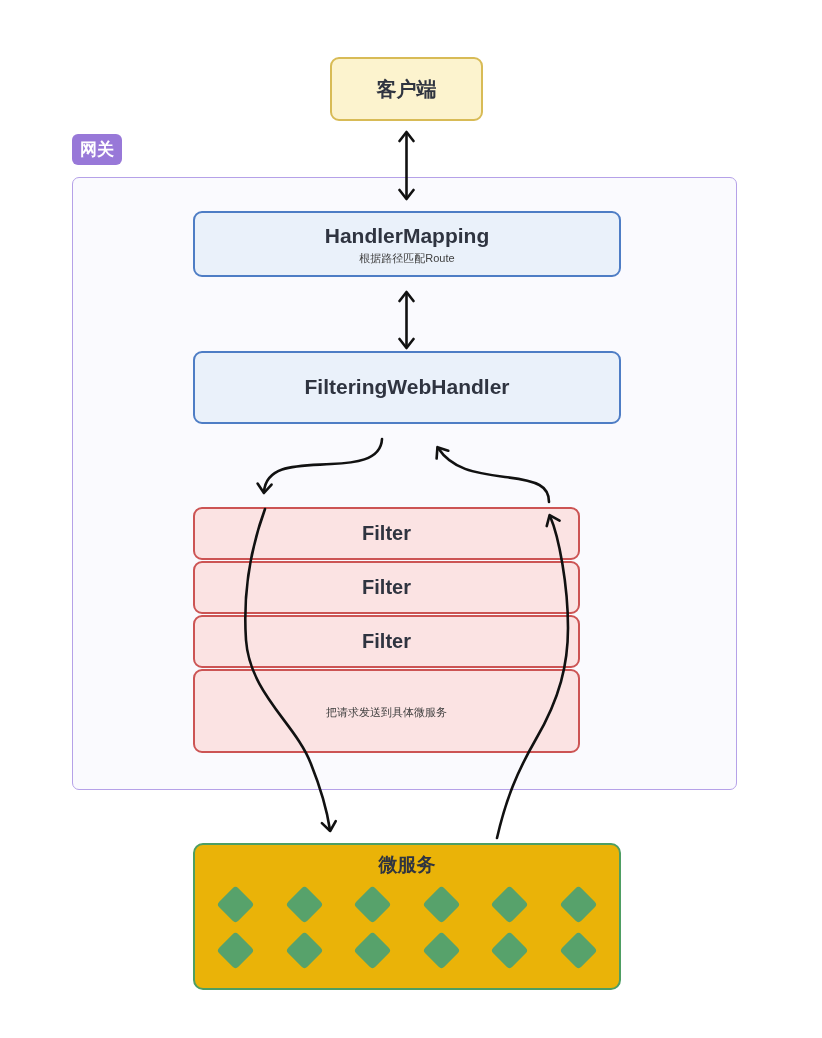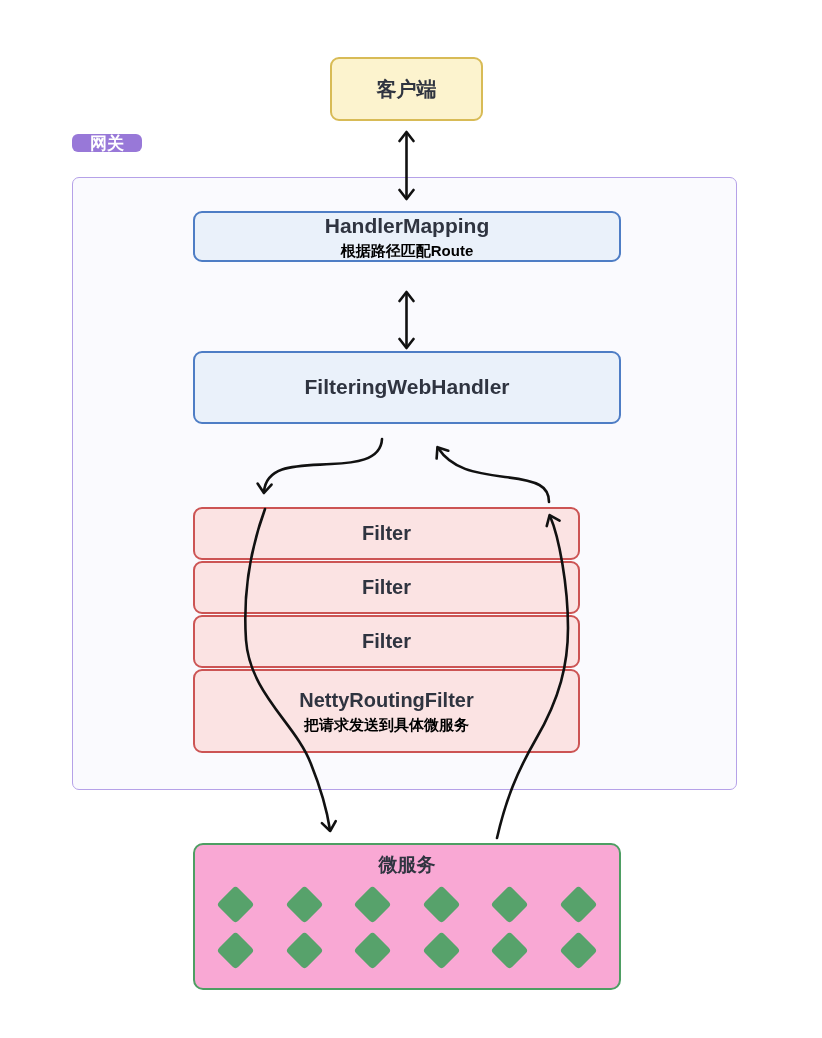--- a/index.html
+++ b/index.html
@@ -3,45 +3,45 @@
 <meta charset="utf-8">
 <style>
   html,body{margin:0;padding:0;background:#ffffff;}
   .canvas{
     position:relative;width:822px;height:1038px;background:#ffffff;overflow:hidden;
     font-family:"Liberation Sans","DejaVu Sans",sans-serif;color:#2f3440;
   }
   .node{position:absolute;box-sizing:border-box;display:flex;flex-direction:column;
     align-items:center;justify-content:center;z-index:1;}
   .title{font-weight:bold;font-size:21px;line-height:1.25;color:#2f3440;}
-  .subtitle{font-size:15px;line-height:1.3;color:#000000;margin-top:2px;font-weight:bold;}
+  .subtitle{font-size:11px;line-height:1.3;color:#404040;margin-top:2px;}
 
   .client-box{left:330px;top:57px;width:153px;height:64px;background:#fcf3ce;
     border:2.5px solid #d8bb56;border-radius:9px;}
   .client-box .title{font-size:20px;}
 
-  .gw-badge{position:absolute;left:72px;top:134px;height:18px;padding:0 18px;
+  .gw-badge{position:absolute;left:72px;top:134px;height:31px;padding:0 8px;
     background:#9878d8;border-radius:6px;color:#ffffff;font-weight:bold;font-size:17px;
     display:flex;align-items:center;justify-content:center;z-index:1;}
 
   .gw-container{position:absolute;left:72px;top:177px;width:663px;height:611px;
     background:#fafafe;border:1.5px solid #b5a1e8;border-radius:7px;z-index:0;}
 
   .blue-box{left:193px;width:428px;background:#eaf1fa;border:2px solid #4e7dc5;border-radius:9px;}
-  .hm-box{top:211px;height:51px;}
+  .hm-box{top:211px;height:66px;}
   .fwh-box{top:351px;height:73px;}
 
   .red-box{left:193px;width:387px;background:#fbe3e3;border:2px solid #cc5454;border-radius:9px;}
   .filter-1{top:507px;height:53px;}
   .filter-2{top:561px;height:53px;}
   .filter-3{top:615px;height:53px;}
   .netty-box{top:669px;height:84px;}
   .red-box .title{font-size:20px;}
 
-  .ms-box{left:193px;top:843px;width:428px;height:147px;background:#f9a8d4;
+  .ms-box{left:193px;top:843px;width:428px;height:147px;background:#eab308;
     border:2px solid #4e9e63;border-radius:10px;justify-content:flex-start;
     padding-top:8px;}
   .ms-box .title{font-size:19px;}
   .ms-grid{display:flex;flex-direction:column;gap:9px;width:100%;box-sizing:border-box;
     padding:9px 22px 0 22px;}
   .ms-row{display:flex;justify-content:space-between;}
   .diamond{width:27px;height:27px;background:#57a26b;border-radius:4px;
     transform:rotate(45deg);margin:5px;}
 
   .arrow-layer{position:absolute;left:0;top:0;width:822px;height:1038px;
@@ -72,21 +72,20 @@
   <div class="node red-box filter-1">
     <div class="title">Filter</div>
   </div>
   <div class="node red-box filter-2">
     <div class="title">Filter</div>
   </div>
   <div class="node red-box filter-3">
     <div class="title">Filter</div>
   </div>
   <div class="node red-box netty-box">
-    <div class="title">NettyRoutingFilter</div>
     <div class="subtitle">把请求发送到具体微服务</div>
   </div>
 
   <div class="node ms-box">
     <div class="title">微服务</div>
     <div class="ms-grid" id="ms-grid">
         <div class="ms-row">
           <div class="diamond"></div>
           <div class="diamond"></div>
           <div class="diamond"></div>

